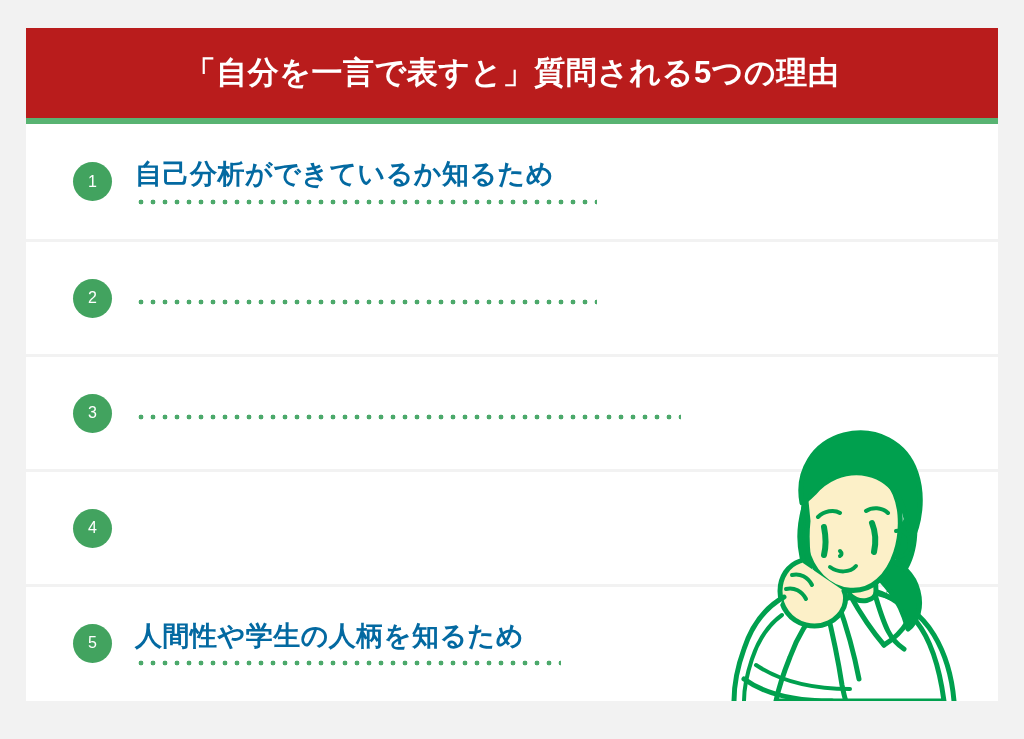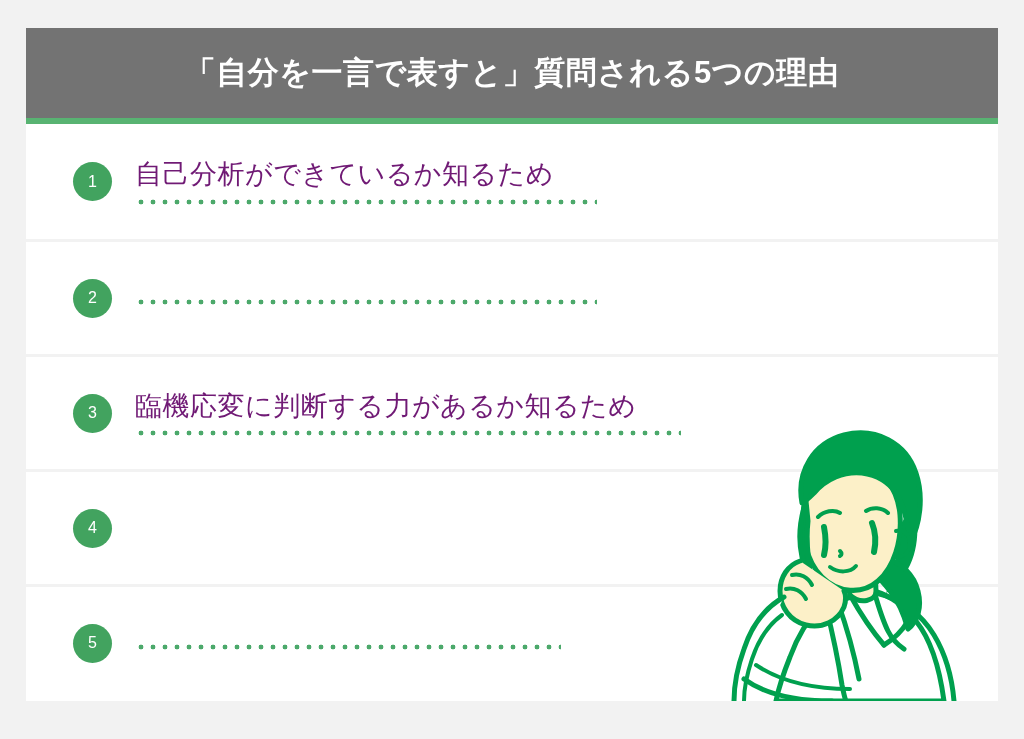--- a/index.html
+++ b/index.html
@@ -27,21 +27,21 @@
     height: 673px;
     background: #ffffff;
     overflow: hidden;
   }
   .card-header {
     position: absolute;
     left: 0;
     top: 0;
     width: 972px;
     height: 90px;
-    background: #737373;
+    background: #b91c1c;
     display: flex;
     align-items: center;
     justify-content: center;
     box-sizing: border-box;
   }
   .card-header-strip {
     position: absolute;
     left: 0;
     top: 90px;
     width: 972px;
@@ -90,23 +90,23 @@
     line-height: 1;
     margin-right: 23px;
   }
   .item-body {
     flex: 0 0 auto;
     display: flex;
     flex-direction: column;
     justify-content: center;
   }
   .item-text {
-    color: #701a75;
+    color: #0369a1;
     font-size: 27px;
-    font-weight: normal;
+    font-weight: bold;
     line-height: 1.25;
     letter-spacing: 0.5px;
     white-space: nowrap;
   }
   .dotted-rule {
     margin-top: 7px;
     height: 6px;
     background-image: radial-gradient(circle, #4ca96b 0 2.4px, rgba(0,0,0,0) 2.6px);
     background-size: 12px 6px;
     background-repeat: repeat-x;
@@ -151,32 +151,32 @@
       <div class="list-item">
         <div class="badge">2</div>
         <div class="item-body">
           <div class="dotted-rule" style="width: 462px;"></div>
         </div>
       </div>
 
       <div class="list-item">
         <div class="badge">3</div>
         <div class="item-body">
-          <div class="item-text">臨機応変に判断する力があるか知るため</div>
           <div class="dotted-rule" style="width: 546px;"></div>
         </div>
       </div>
 
       <div class="list-item">
         <div class="badge">4</div>
       </div>
 
       <div class="list-item">
         <div class="badge">5</div>
         <div class="item-body">
+          <div class="item-text">人間性や学生の人柄を知るため</div>
           <div class="dotted-rule" style="width: 426px;"></div>
         </div>
       </div>
 
     </div>
 
     <div class="illustration">
       <svg viewBox="0 0 272 292" xmlns="http://www.w3.org/2000/svg" aria-hidden="true">
         <g fill="none" stroke="#00a04e" stroke-width="5" stroke-linecap="round" stroke-linejoin="round">
 

